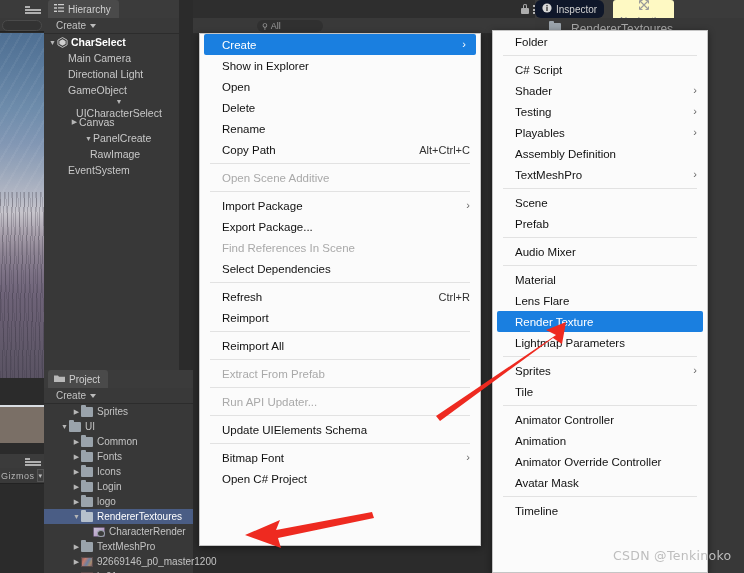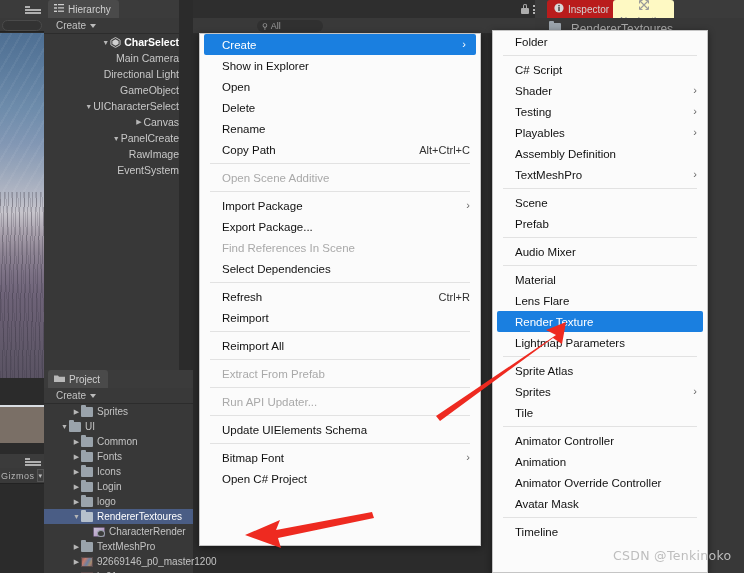--- a/index.html
+++ b/index.html
@@ -62,21 +62,21 @@
     position:absolute; left:4px; top:0; height:18px; padding:0 8px 0 6px;
     background:#4a4a4a; color:#cfcfcf; font-size:10px; display:flex; align-items:center; gap:4px;
     border-top-left-radius:3px; border-top-right-radius:3px;
   }
   .toolbar2 { position:absolute; left:0; top:18px; width:100%; height:16px;
               background:#393939; border-bottom:1px solid #2c2c2c; display:flex; align-items:center; }
   .create-btn { color:#c3c3c3; font-size:10px; padding-left:12px; display:flex; align-items:center; gap:4px; }
   .caret-dn { width:0;height:0;border-left:3px solid transparent;border-right:3px solid transparent;
               border-top:4px solid #bbb; display:inline-block; }
   .hier-list { position:absolute; left:0; top:34px; width:100%; bottom:0; background:#383838; }
-  .hrow { height:16px; display:flex; align-items:center; color:#c8c8c8; font-size:10.5px; white-space:nowrap;justify-content:flex-end; }
+  .hrow { height:16px; display:flex; align-items:center; color:#c8c8c8; font-size:10.5px; white-space:nowrap; }
   .hrow.bold { color:#ffffff; font-weight:bold; }
   .tri { width:9px; display:inline-block; text-align:center; color:#b6b6b6; font-size:7px; flex:0 0 9px; }
   .unity-ico { width:11px; height:11px; flex:0 0 11px; margin-right:3px; position:relative; }
   .unity-ico svg { display:block; }
 
   
   .proj { position:absolute; left:44px; top:370px; width:149px; height:203px; background:#383838; }
   .proj .tabrow { background:#3b3b3b; }
   .prow { height:15px; display:flex; align-items:center; color:#c3c3c3; font-size:10px; white-space:nowrap; }
   .prow.sel { background:#4a5d85; color:#fff; }
@@ -92,21 +92,21 @@
   .rt-ico::after { content:""; position:absolute; right:-1px; bottom:-1px; width:6px;height:5px;
                    background:#3b3b3b; border-radius:50%; border:1px solid #9aa3ab; }
   .tex-ico { width:12px;height:10px;flex:0 0 12px;margin-right:4px;border:1px solid #5a4a4a;
              background:linear-gradient(120deg,#8b5a5a 0%,#c47b6b 25%,#6b7fa0 55%,#a78a6b 80%,#7a5f70 100%); }
 
   
   .insp { position:absolute; left:535px; top:0; width:209px; height:573px; background:#383838; }
   .insp-tabrow { position:absolute; left:0; top:0; width:100%; height:18px; background:#3b3b3b; }
   .insp-tab { position:absolute; top:0; height:18px; padding:0 7px; display:flex; align-items:center; gap:4px;
               font-size:10px; border-top-left-radius:3px; border-top-right-radius:3px; }
-  .insp-tab.active { left:12px; background:#b91c1c; color:#d2d2d2; }
+  .insp-tab.active { left:0; background:#0f172a; color:#d2d2d2;border-radius:6px; }
   .insp-tab.inact { left:78px; background:#fef9c3; color:#8e8e8e;flex-direction:column; }
   .insp-head { position:absolute; left:0; top:18px; width:100%; height:22px; display:flex; align-items:center;
                gap:6px; padding-left:14px; background:#383838; }
   .insp-head .folder-ico { width:15px; height:12px; }
   .insp-title { color:#a8a8a8; font-size:12px; }
   .insp-body { position:absolute; left:0; top:40px; width:100%; bottom:0; background:#383838; }
 
   
   .top-dark { position:absolute; left:193px; top:0; width:342px; height:18px; background:#2e2e2e; }
   .top-toolbar { position:absolute; left:193px; top:18px; width:342px; height:16px; background:#393939;
@@ -213,29 +213,29 @@
           <span>Main Camera</span>
         </div>
         <div class="hrow" style="padding-left: 15px;">
           <span class="tri"></span>
           <span>Directional Light</span>
         </div>
         <div class="hrow" style="padding-left: 15px;">
           <span class="tri"></span>
           <span>GameObject</span>
         </div>
-        <div class="hrow" style="padding-left: 10px;">
+        <div class="hrow" style="padding-left: 15px; flex-direction: column;">
           <span class="tri">▼</span>
           <span>UICharacterSelect</span>
         </div>
         <div class="hrow" style="padding-left: 26px;">
           <span class="tri">▶</span>
           <span>Canvas</span>
         </div>
-        <div class="hrow" style="padding-left: 26px;">
+        <div class="hrow" style="padding-left: 40px;">
           <span class="tri">▼</span>
           <span>PanelCreate</span>
         </div>
         <div class="hrow" style="padding-left: 37px;">
           <span class="tri"></span>
           <span>RawImage</span>
         </div>
         <div class="hrow" style="padding-left: 15px;">
           <span class="tri"></span>
           <span>EventSystem</span>
@@ -488,23 +488,20 @@
         <span>Lens Flare</span>
       </div>
       <div class="mi hl">
         <span>Render Texture</span>
       </div>
       <div class="mi">
         <span>Lightmap Parameters</span>
       </div>
       <div class="sep"></div>
       <div class="mi">
-        <span>Sprite Atlas</span>
-      </div>
-      <div class="mi">
         <span>Sprites</span>
         <span class="arrow">›</span>
       </div>
       <div class="mi">
         <span>Tile</span>
       </div>
       <div class="sep"></div>
       <div class="mi">
         <span>Animator Controller</span>
       </div>

